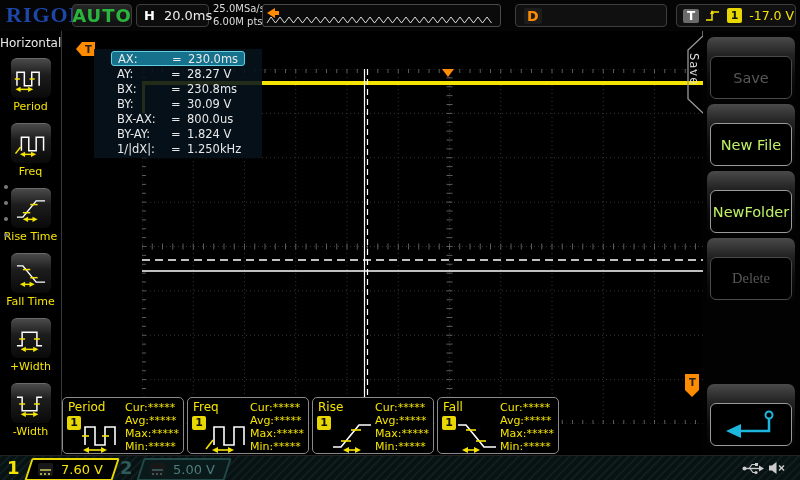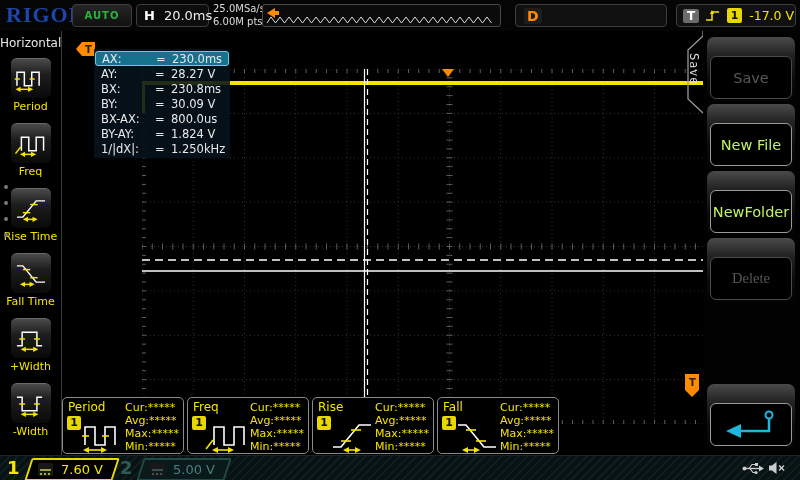--- a/index.html
+++ b/index.html
@@ -4,21 +4,21 @@
 <style>
   html,body{margin:0;padding:0;}
   body{width:800px;height:480px;background:#000;position:relative;overflow:hidden;
        font-family:"DejaVu Sans", sans-serif;-webkit-font-smoothing:antialiased;}
   .abs{position:absolute;}
 
   
   #topbar{position:absolute;left:0;top:0;width:800px;height:31px;background:#050505;border-bottom:2px solid #1e1e1e;}
   .logo{left:6px;top:2px;font-family:"Liberation Serif",serif;font-weight:bold;font-size:22px;color:#1c46a8;letter-spacing:1px;}
   .chipbox{background:linear-gradient(#262626,#101010);border:1px solid #3e3e3e;border-radius:4px;height:23px;box-sizing:border-box;display:flex;align-items:center;}
-  #auto-badge{left:72px;top:4px;width:60px;justify-content:center;font-weight:bold;font-size:10px;color:#2ab53c;letter-spacing:1px;}
+  #auto-badge{left:72px;top:4px;width:60px;justify-content:center;font-weight:bold;font-size:18px;color:#2ab53c;letter-spacing:1px;}
   #h-box{left:136px;top:4px;width:73px;background:#0d0d0d;}
   #h-box .hl{font-weight:bold;color:#fff;font-size:13px;margin-left:7px;}
   #h-box .hv{color:#eee;font-size:13px;margin-left:9px;}
   #rate-block{left:213px;top:3px;font-size:10px;line-height:12.5px;color:#ddd;}
   #preview-box{left:262px;top:4px;width:239px;height:23px;box-sizing:border-box;background:#0b0b0b;border:1px solid #4a4a4a;border-radius:3px;}
   #d-box{left:515px;top:4px;width:152px;background:#101010;}
   #d-box .dl{font-weight:bold;color:#ff8c00;font-size:14px;margin-left:8px;background:#1d1d1d;padding:0 3px;border-radius:2px;}
   #d-box .dv{color:#f2f2f2;font-size:13.5px;margin:0 auto;}
   #t-box{left:676px;top:4px;width:120px;background:#101010;}
   #t-box .tl{font-weight:bold;color:#fff;font-size:12px;background:#6b6b6b;padding:0 4px;border-radius:2px;margin-left:6px;}
@@ -32,21 +32,21 @@
           background:linear-gradient(#4a4a4a,#1d1d1d 40%,#090909);border-top:1px solid #6a6a6a;box-sizing:border-box;
           display:flex;align-items:center;justify-content:center;}
   .lm-label{position:absolute;left:0;width:100%;text-align:center;color:#f5e400;font-size:11px;white-space:nowrap;}
   .pagedot{position:absolute;left:4px;width:4px;height:4px;border-radius:50%;background:#7a7a7a;}
 
   
   #screen{position:absolute;left:62px;top:31px;width:641px;height:424px;background:#000;}
   #grat{position:absolute;left:80px;top:38px;}
 
   
-  #cursor-panel{position:absolute;left:94px;top:49px;width:136px;background:rgba(6,18,28,0.88);padding:2px 0;}
+  #cursor-panel{position:absolute;left:94px;top:49px;width:136px;background:rgba(6,18,28,0.88);padding:2px 16px;}
   .cp-row{display:flex;align-items:center;height:15px;font-size:11.5px;color:#e9e9e9;}
   .cp-row .l{width:54px;padding-left:7px;}
   .cp-row .e{width:16px;}
   .cp-row.hl{background:#16718c;border:1px solid #62cfe2;border-radius:3px;margin:0 1px;height:13px;}
   .cp-row.hl .l{padding-left:6px;}
 
   
   #right-menu{position:absolute;left:703px;top:31px;width:97px;height:424px;background:#020202;}
   #save-tab-label{position:absolute;left:687px;top:53px;color:#ddd;font-size:11.5px;writing-mode:vertical-rl;letter-spacing:1px;}
   .softkey{position:absolute;left:4px;width:88px;height:66px;border-radius:7px;

